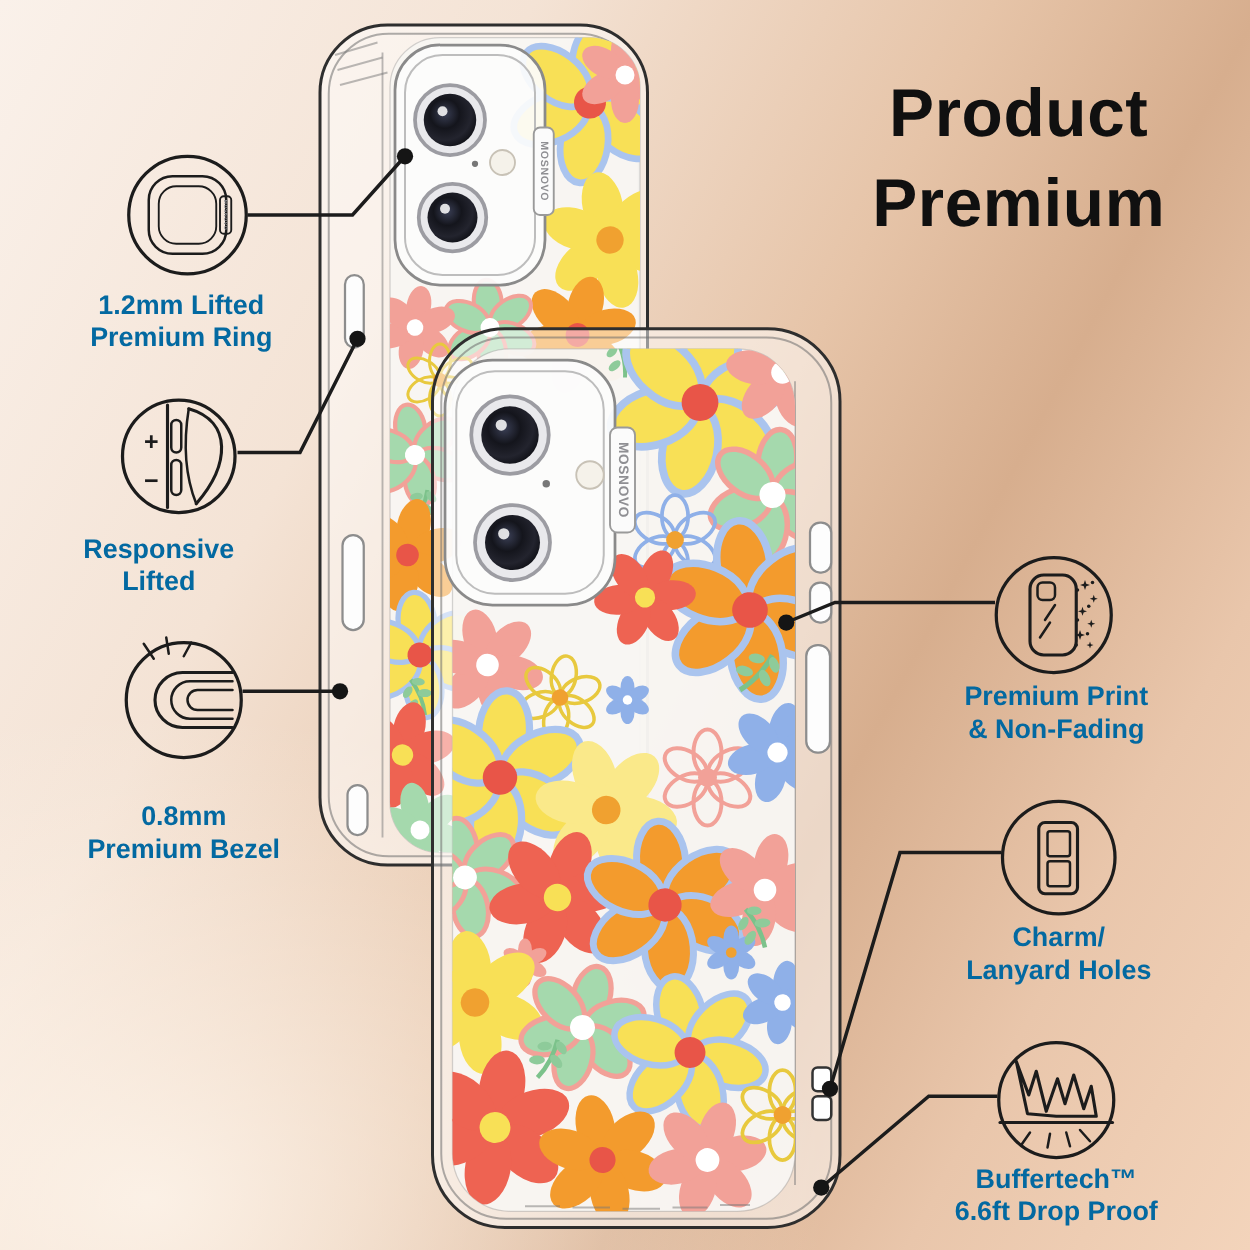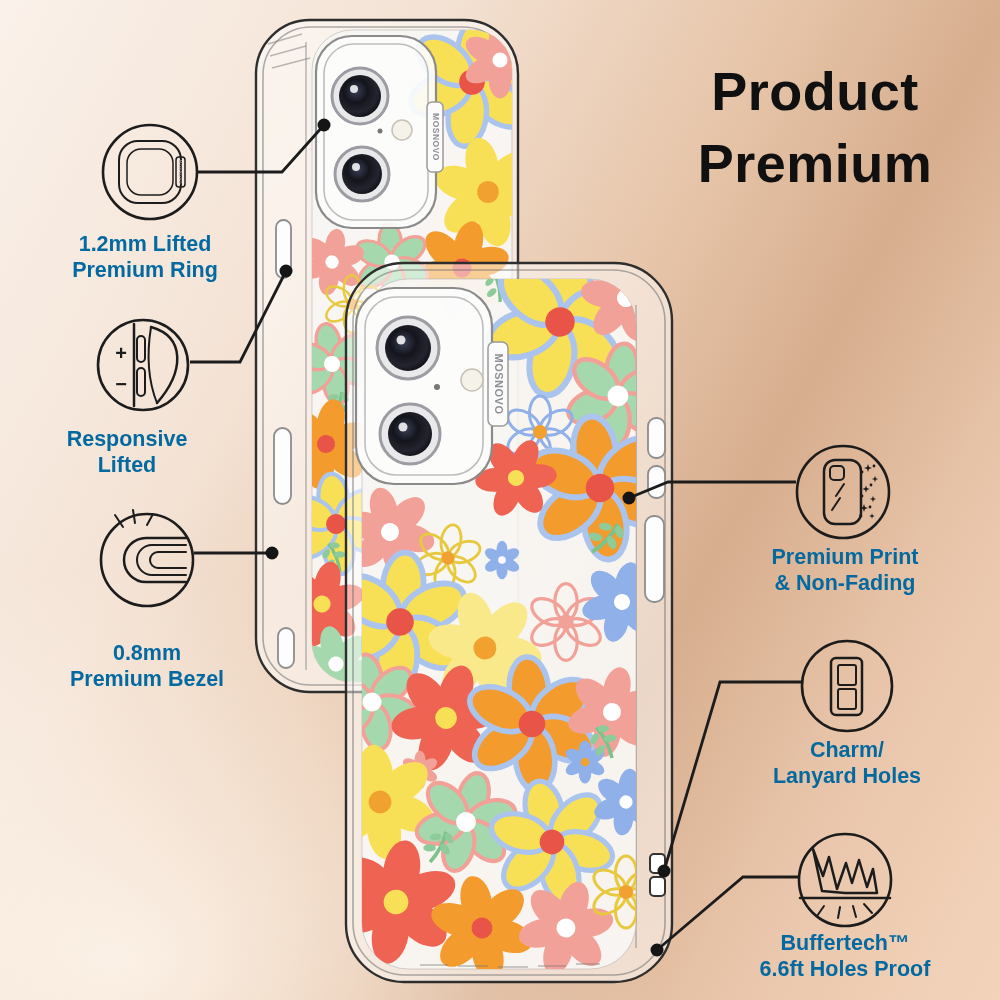--- a/index.html
+++ b/index.html
@@ -287,15 +287,15 @@
   <div class="label" style="left:720px;top:544px;width:250px;">
     <div>Premium Print</div>
     <div>&amp; Non-Fading</div>
   </div>
   <div class="label" style="left:722px;top:737px;width:250px;">
     <div>Charm/</div>
     <div>Lanyard Holes</div>
   </div>
   <div class="label" style="left:720px;top:890px;width:250px;margin-top:40px;">
     <div>Buffertech™</div>
-    <div>6.6ft Holes Proof</div>
+    <div>6.6ft Drop Proof</div>
   </div>
 </div>
 
 </body></html>

